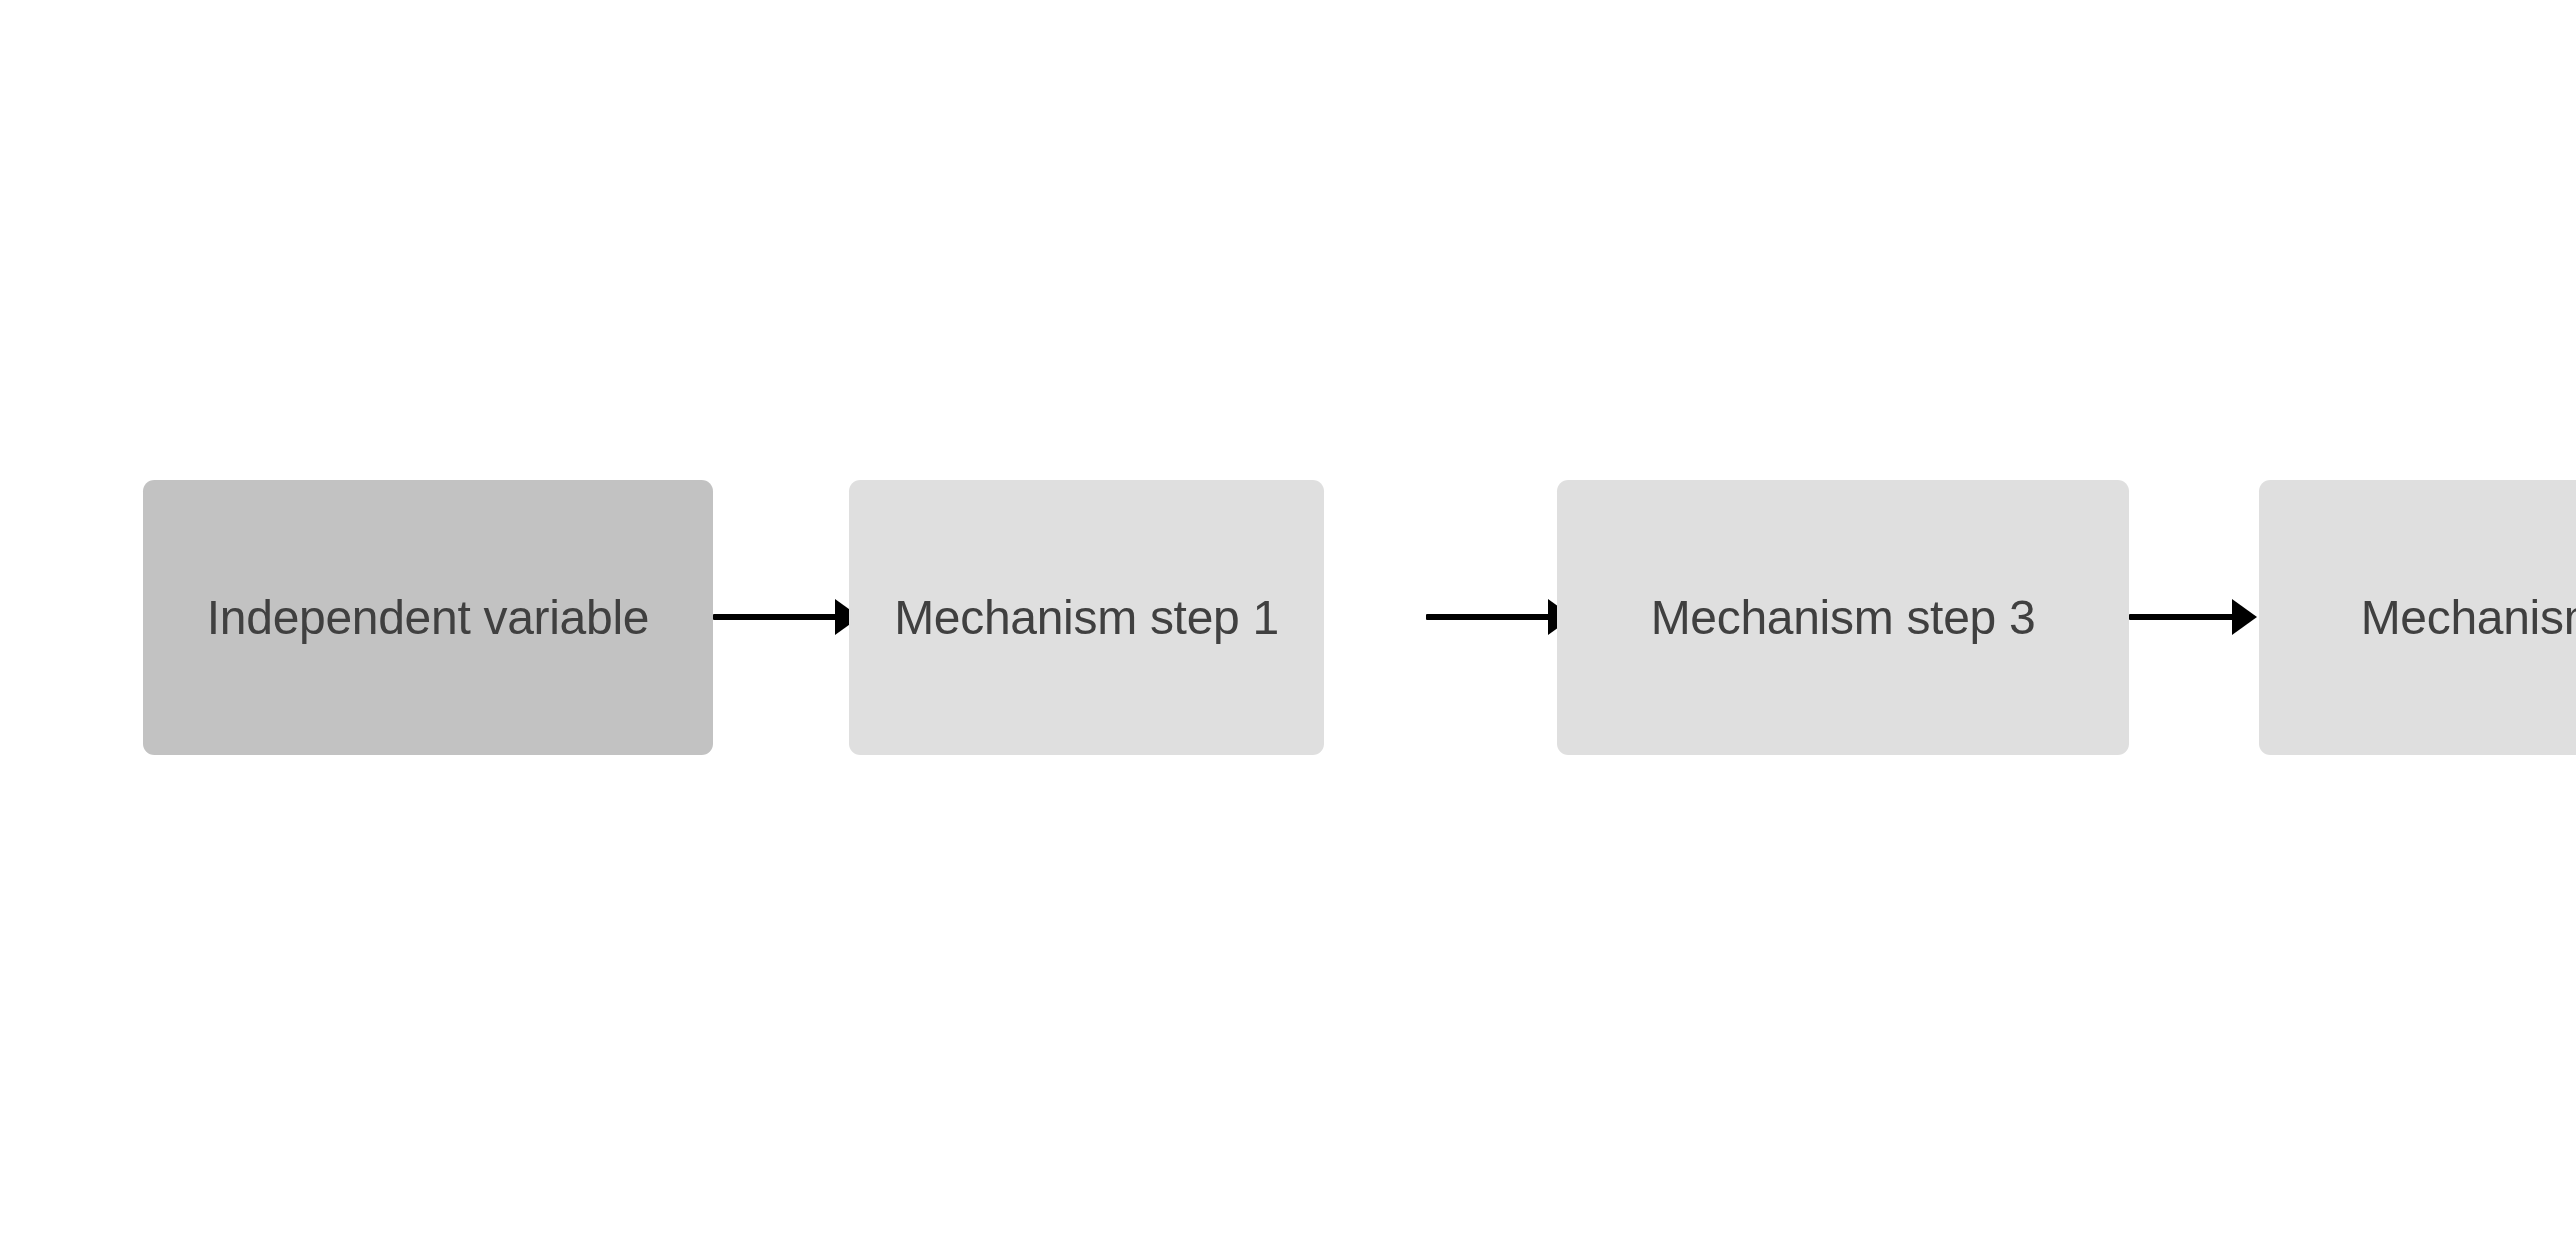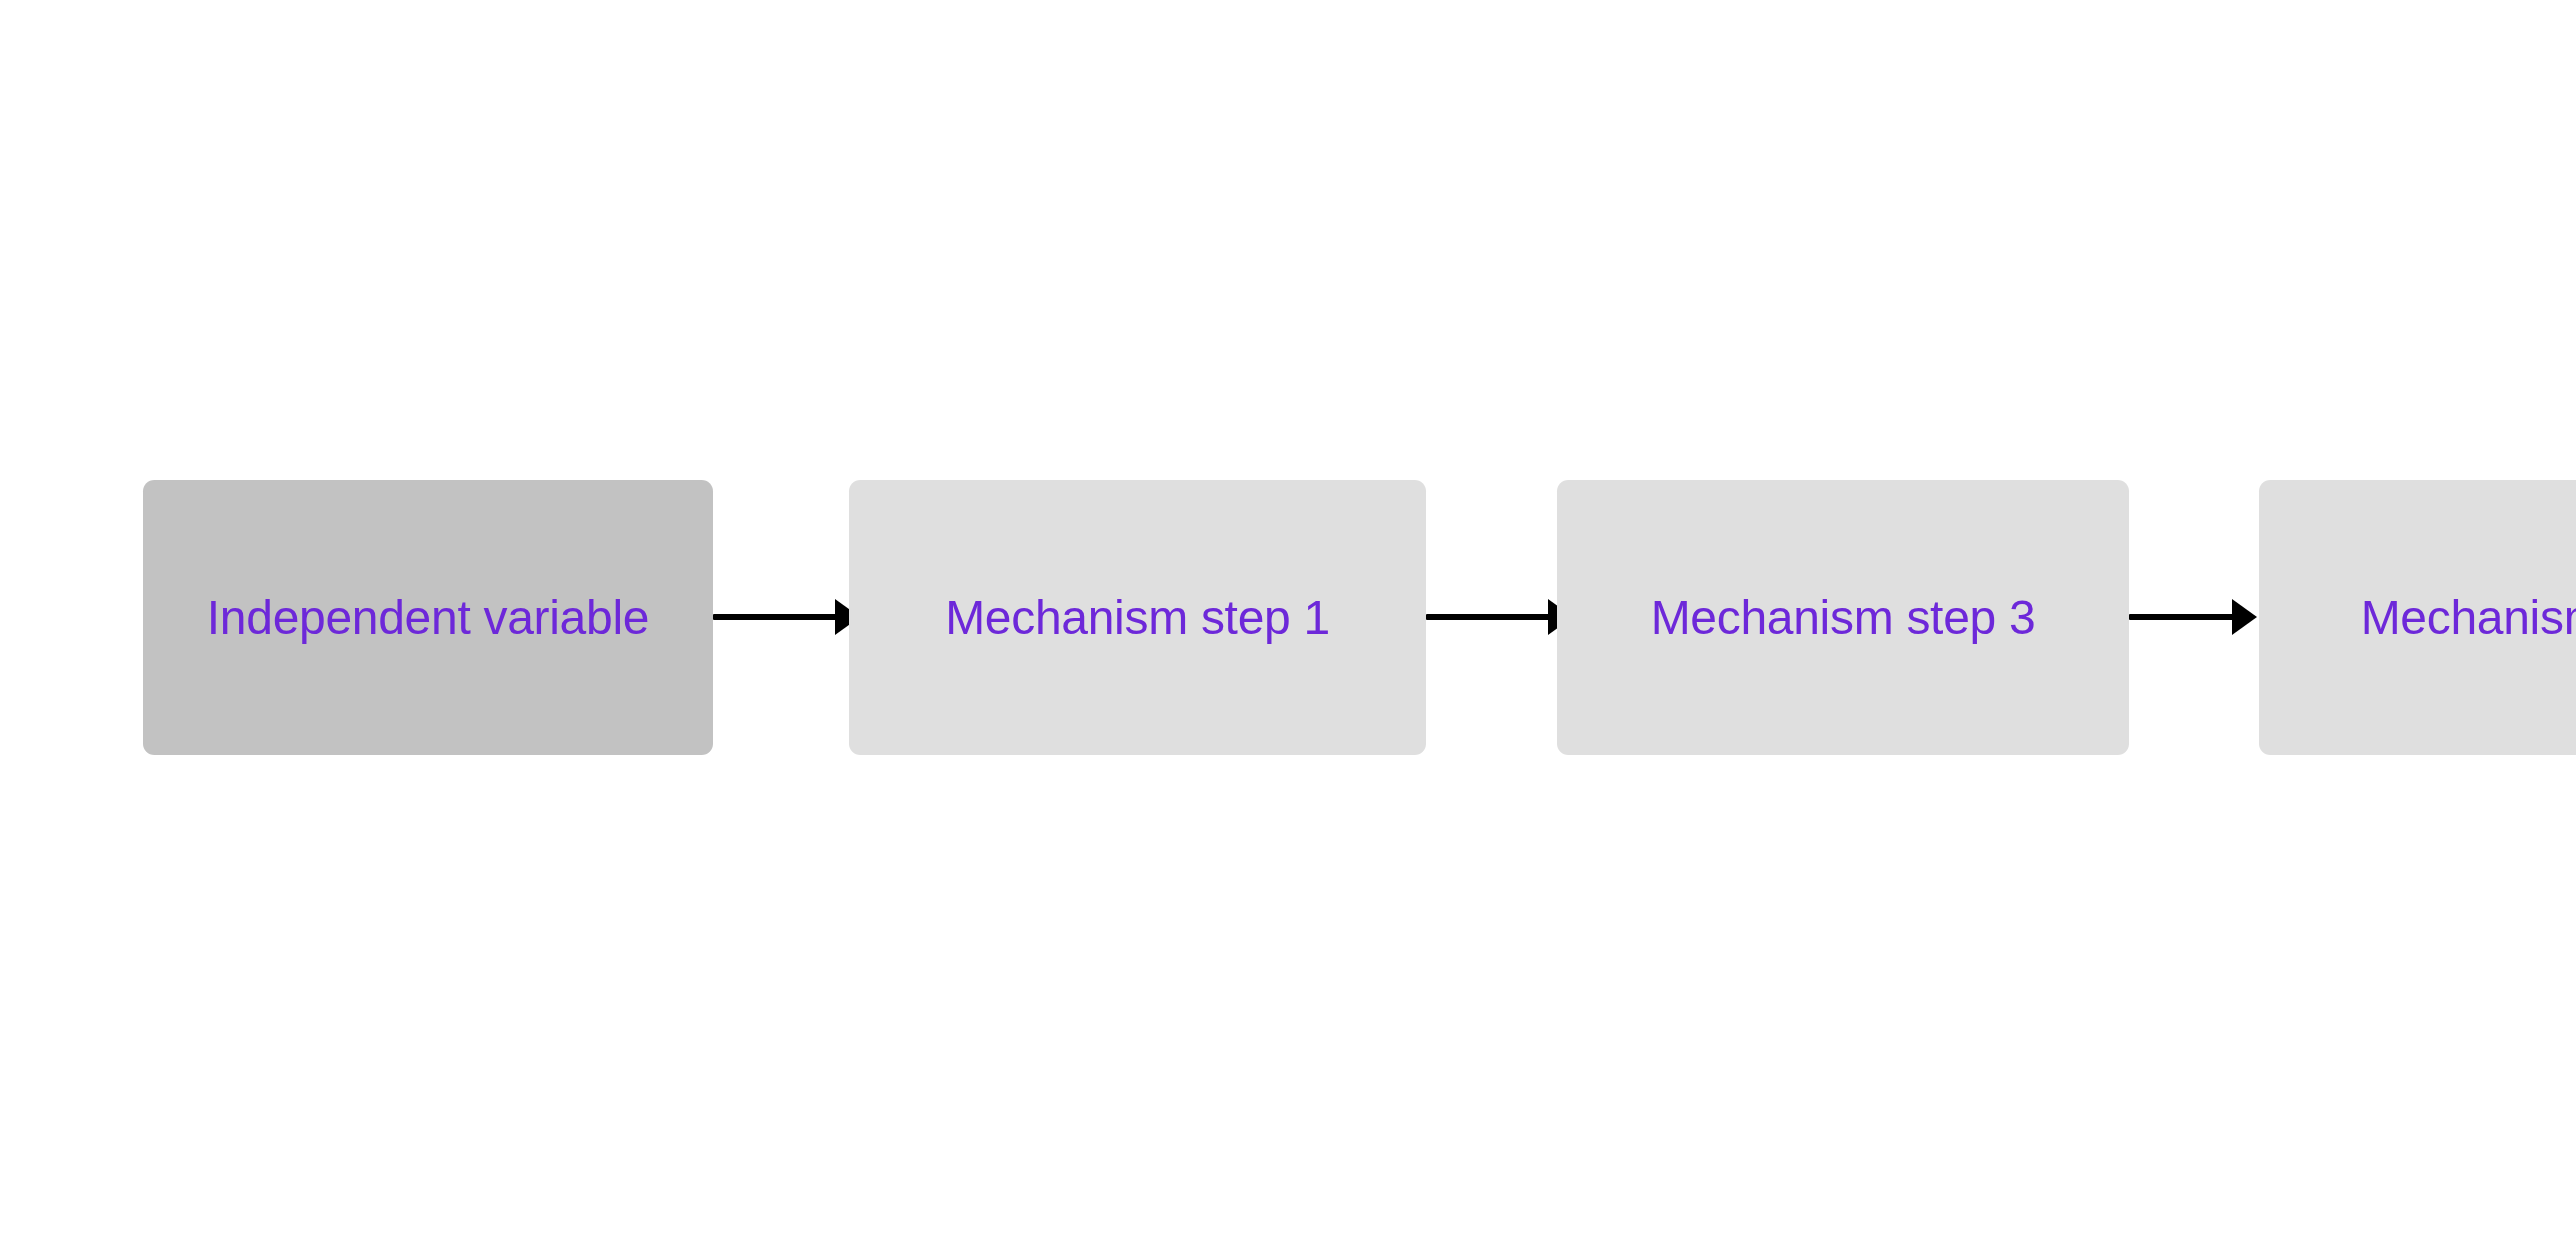--- a/index.html
+++ b/index.html
@@ -34,31 +34,31 @@
     border-radius: 11.3px;
     display: flex;
     align-items: center;
     justify-content: center;
     box-sizing: border-box;
   }
   .node-label {
     font-family: "Liberation Sans", sans-serif;
     font-size: 48px;
     line-height: 1;
-    color: #6d28d9;
+    color: #404040;
     letter-spacing: -0.3px;
     white-space: nowrap;
     text-align: center;
   }
   .node--endpoint { background: #c2c2c2; }
   .node--step     { background: #dfdfdf; }
 
   
   #node-0 { left: 143px;  width: 570px; }
-  #node-1 { left: 849px; width: 577px; }
+  #node-1 { left: 849px; width: 475px; }
   #node-2 { left: 1557px; width: 572px; }
   #node-3 { left: 2259px; width: 588px; }
 
   
   .edge {
     position: absolute;
     top: 0;
     height: 275px;
   }
   .edge-line {

